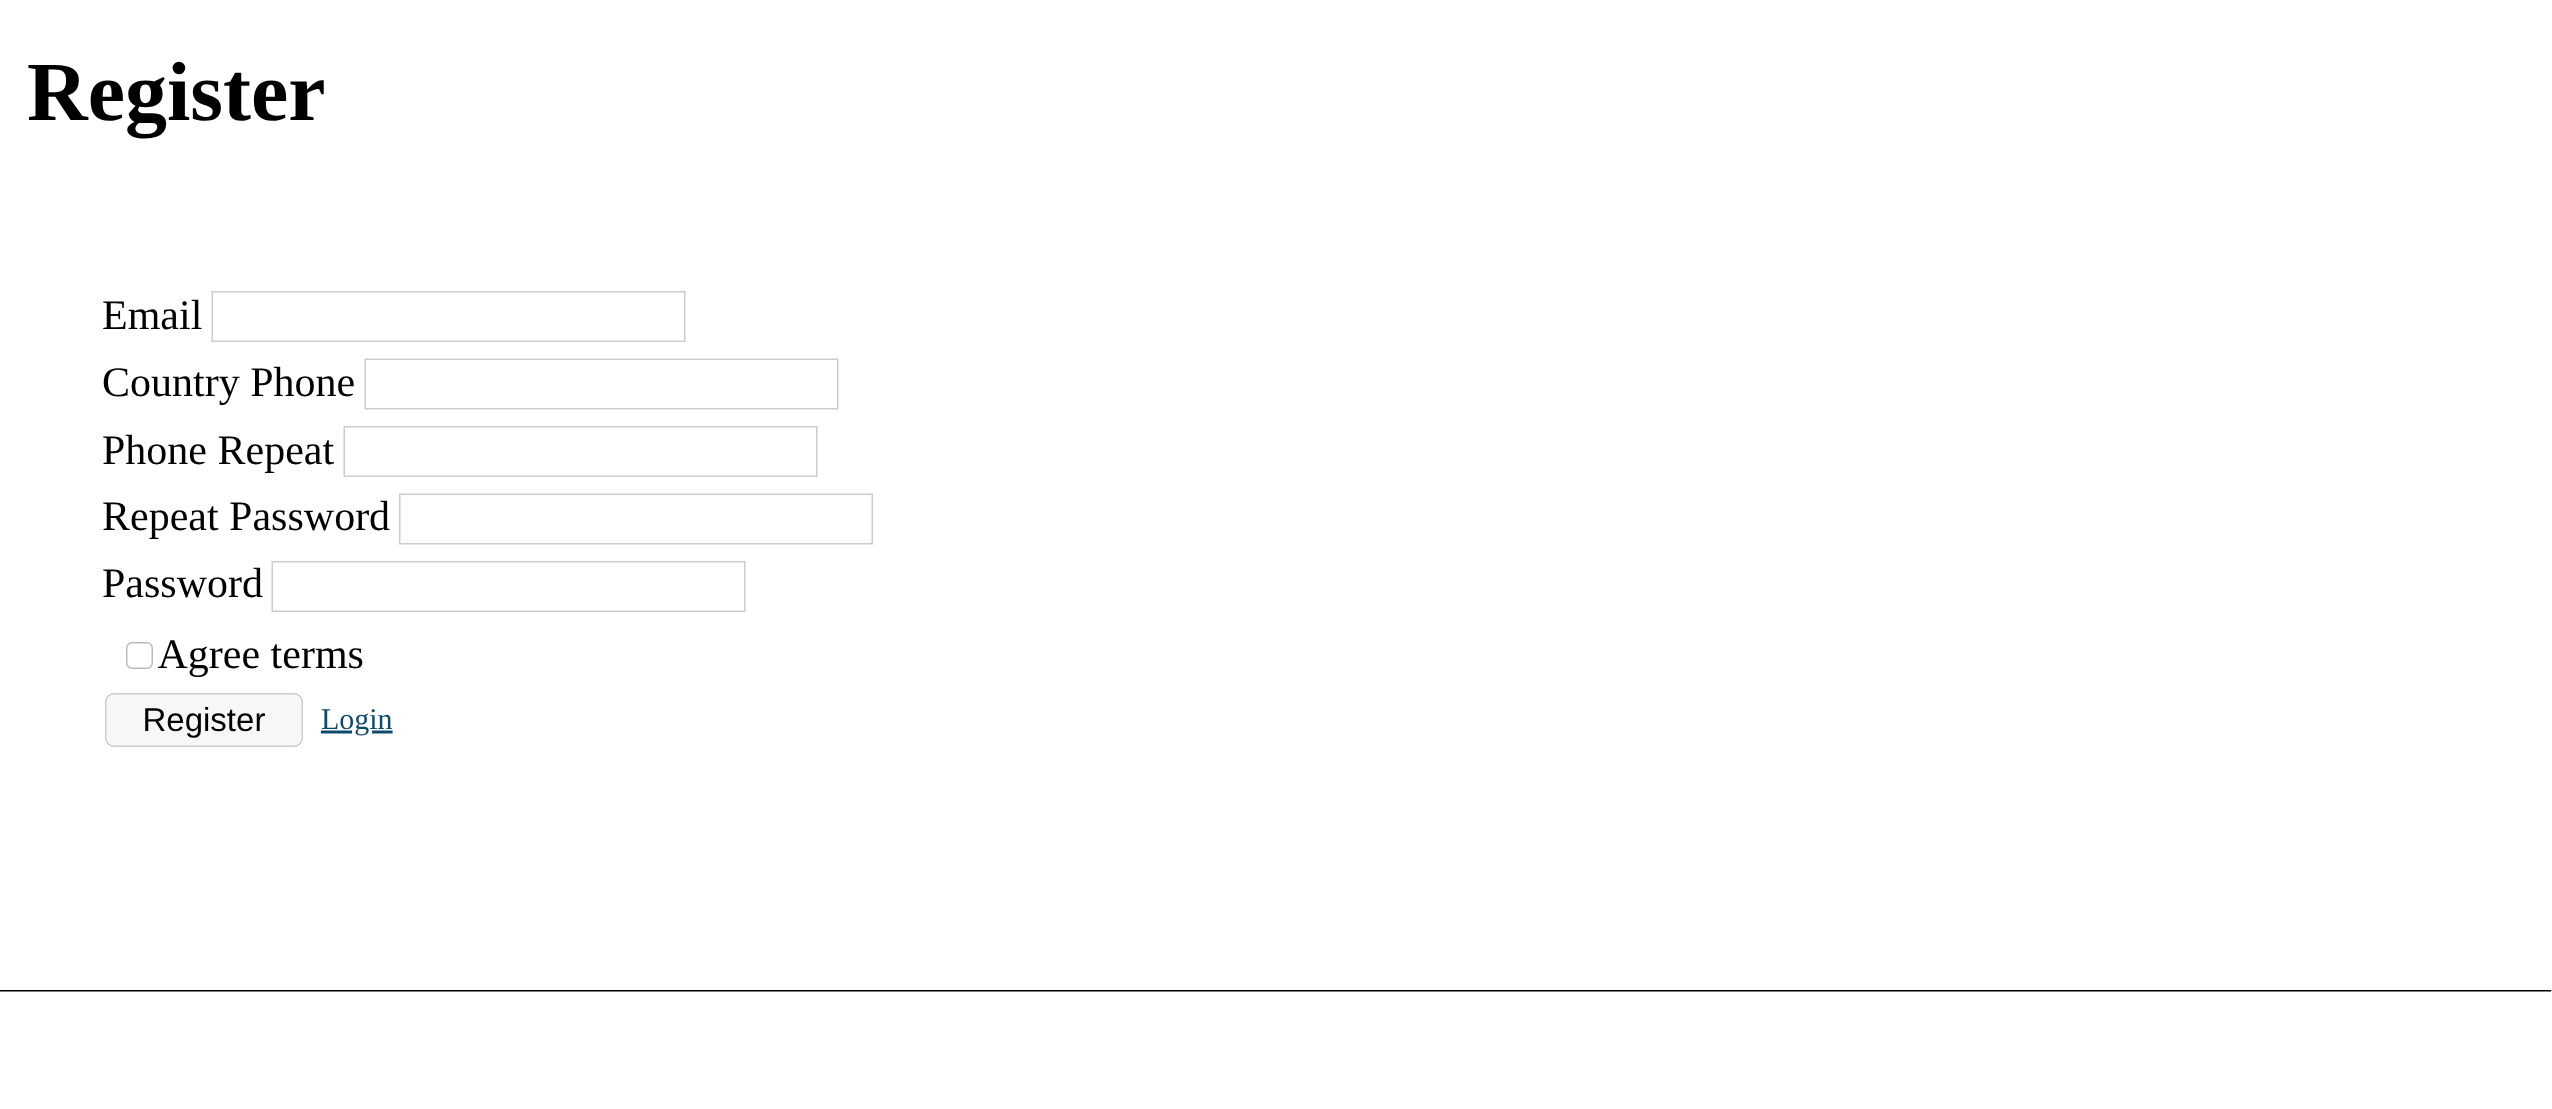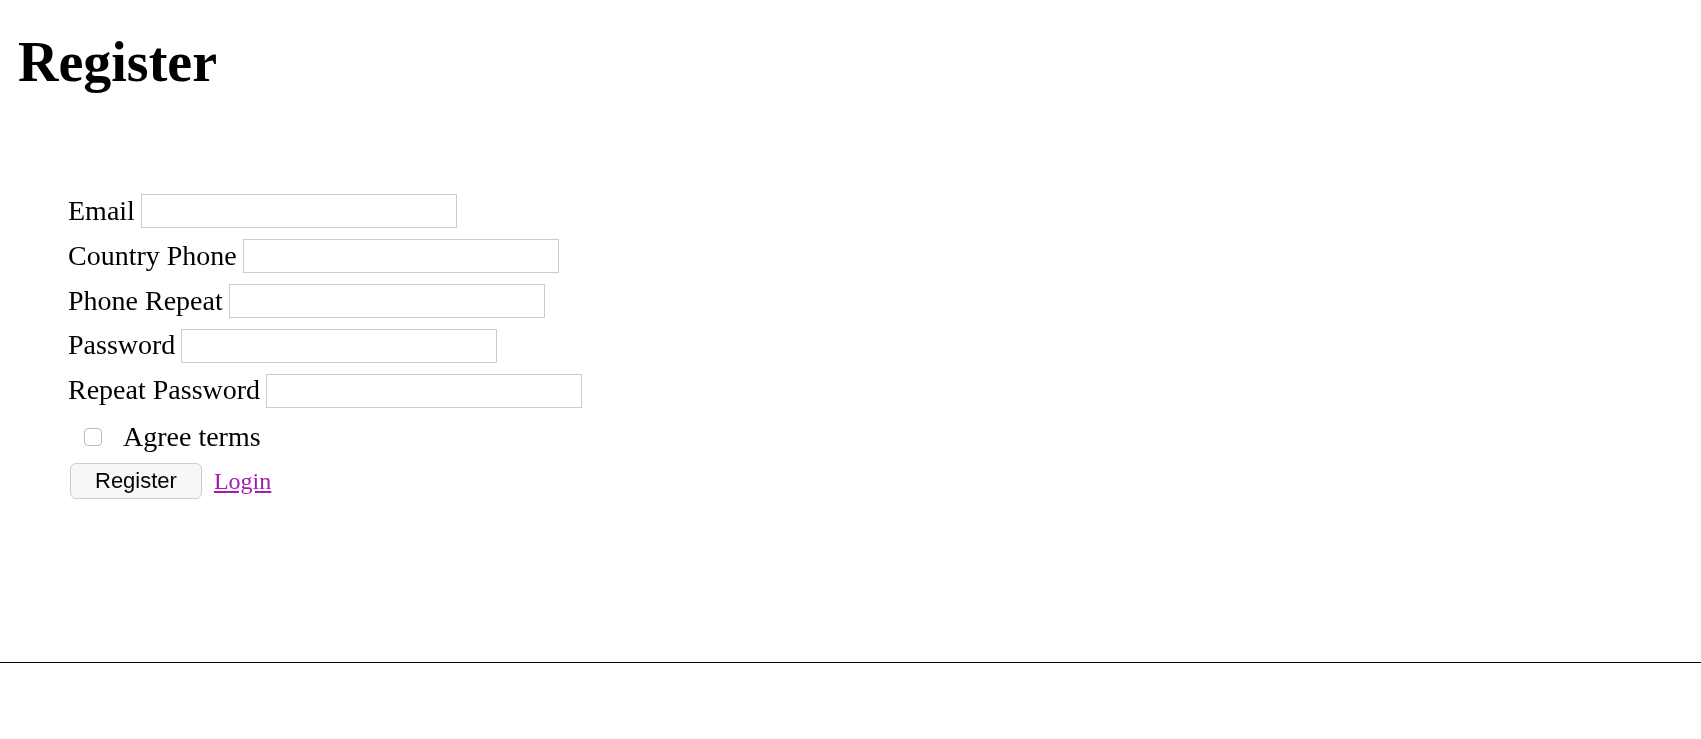--- a/index.html
+++ b/index.html
@@ -38,21 +38,21 @@
       font-size: 16px;
       height: 34px;
       border: 1px solid #ccc;
       background: #fff;
       padding: 2px 4px;
       width: 316px;
     }
     .checkbox-row {
       display: flex;
       align-items: center;
-      gap: 18px;
+      gap: 0;
       margin-top: 2px;
       margin-left: 12px;
     }
     input[type="checkbox"] {
       width: 18px;
       height: 18px;
       appearance: none;
       -webkit-appearance: none;
       border: 1.5px solid #bbb;
       border-radius: 4px;
@@ -69,23 +69,23 @@
     button {
       font-family: Arial, Helvetica, sans-serif;
       font-size: 22px;
       padding: 4px 24px;
       border: 1px solid #ccc;
       border-radius: 6px;
       background: #f7f7f7;
       cursor: pointer;
     }
     a.login-link {
-      color: #a21caf;
+      color: #0c4a6e;
       text-decoration: underline;
-      font-size: 24px;
+      font-size: 20px;
     }
     hr.bottom-divider {
       border: none;
       border-top: 1px solid #000;
       margin-top: 162px;
       width: 100%;
     }
   </style>
 </head>
 <body>
@@ -103,26 +103,26 @@
     <label>Country Phone</label>
     <input type="text" value="" style="">
   </li>
 
   <li>
     <label>Phone Repeat</label>
     <input type="text" value="" style="">
   </li>
 
   <li>
-    <label>Password</label>
+    <label>Repeat Password</label>
     <input type="password" value="" style="">
   </li>
 
   <li>
-    <label>Repeat Password</label>
+    <label>Password</label>
     <input type="password" value="" style="">
   </li>
 
   <li class="checkbox-row">
     <input type="checkbox" style="">
     <span>Agree terms</span>
   </li>
 
   <li class="submit-row">
     <button type="button">Register</button>

